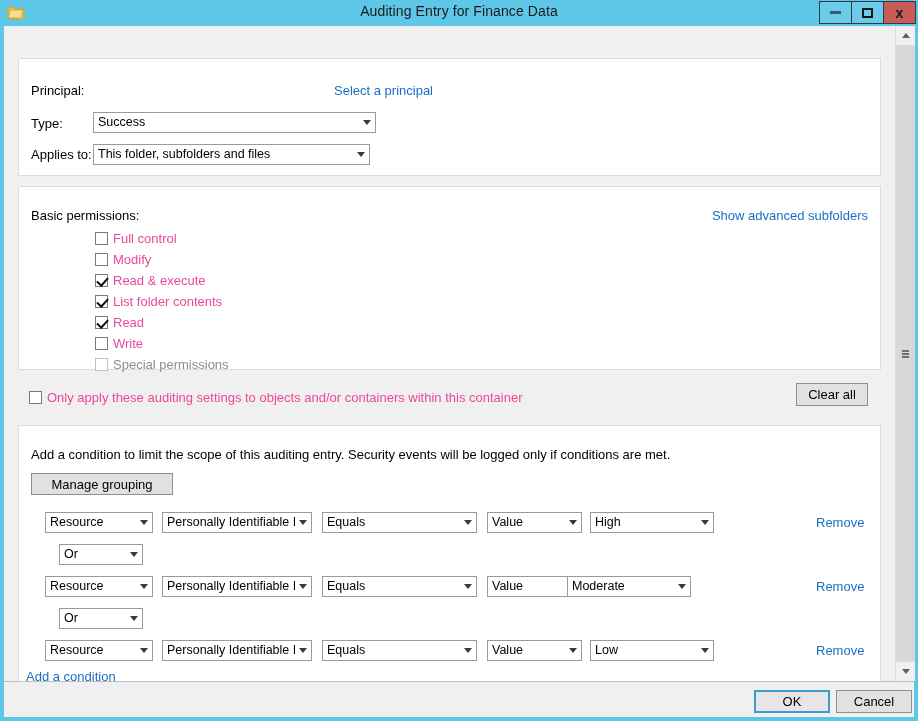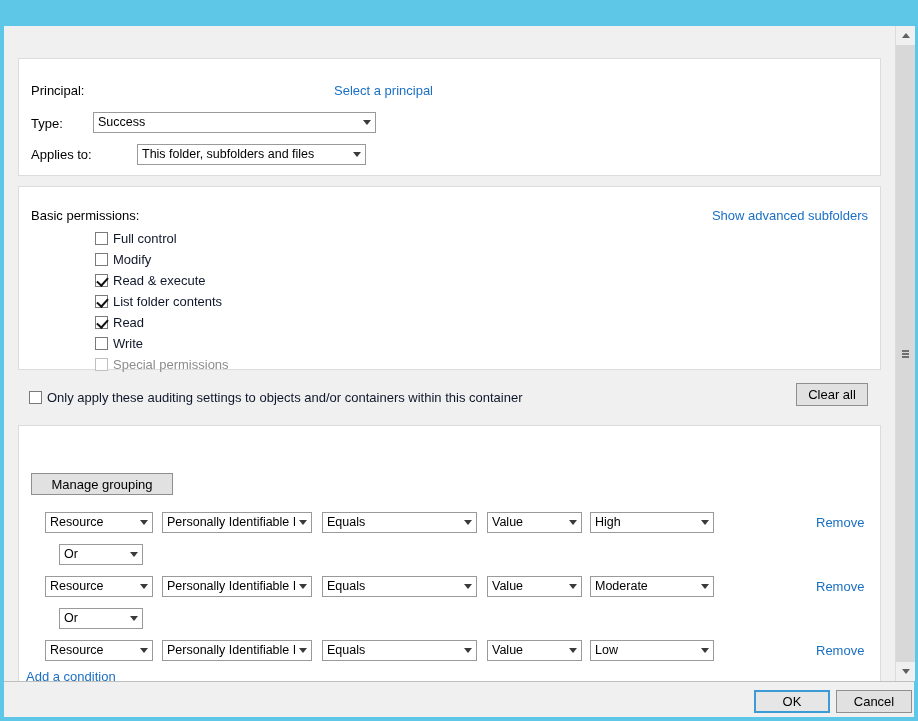--- a/index.html
+++ b/index.html
@@ -155,21 +155,21 @@
     display: block; width: 0; height: 0;
     border-left: 4px solid transparent;
     border-right: 4px solid transparent;
     border-top: 5px solid #3a3a3a;
   }
 
   
   .cbrow {
     position: absolute;
     display: flex; align-items: center;
-    font-size: 13px; color: #0f172a;
+    font-size: 13px; color: #ec4899;
     white-space: nowrap;
     cursor: default;
   }
   .cbox {
     width: 13px; height: 13px;
     border: 1px solid #7a7a7a;
     background: #fff;
     margin-right: 5px;
     position: relative;
     flex: 0 0 auto;
@@ -209,39 +209,57 @@
     width: 910px; height: 36px;
     background: #f0f0f0;
     border-top: 1px solid #bfbfbf;
   }
 </style>
 </head>
 <body>
 
 <div class="window">
 
+  <div class="titlebar">
+    <svg class="title-icon" viewBox="0 0 18 18">
+      <path d="M1 3 h6 l1.4 2 H17 v10 H1 Z" fill="#e8c15a" stroke="#c9a23c" stroke-width="1"></path>
+      <path d="M3 6 h13 l-1.5 8 H1.5 Z" fill="#f5dc8e" stroke="#c9a23c" stroke-width="0.8"></path>
+    </svg>
+    <div class="title-text">Auditing Entry for Finance Data</div>
+    <div class="winbtns">
+      <div class="winbtn">
+        <span class="glyph-min"></span>
+      </div>
+      <div class="winbtn">
+        <span class="glyph-max"></span>
+      </div>
+      <div class="winbtn close">
+        <span class="glyph-close">x</span>
+      </div>
+    </div>
+  </div>
 
   <div class="client">
 
     <div class="content">
 
       <div class="groupbox" id="gb-principal">
         <span class="lbl" style="left:12px; top:24px;">Principal:</span>
         <span class="lnk" style="left:315px; top:24px;">Select a principal</span>
 
         <span class="lbl" style="left:12px; top:57px;">Type:</span>
         <div class="combo" style="left:74px; top:53px; width:283px;">
           <span class="txt">Success</span>
           <span class="arrow">
               <i></i>
             </span>
         </div>
 
         <span class="lbl" style="left:12px; top:88px;">Applies to:</span>
-        <div class="combo" style="left:74px; top:85px; width:229px;margin-left:44px;">
+        <div class="combo" style="left:74px; top:85px; width:277px;">
           <span class="txt">This folder, subfolders and files</span>
           <span class="arrow">
               <i></i>
             </span>
         </div>
       </div>
 
       <div class="groupbox" id="gb-perms">
         <span class="lbl" style="left:12px; top:21px;">Basic permissions:</span>
         <span class="lnk" style="right:12px; top:21px;">Show advanced subfolders</span>
@@ -279,20 +297,21 @@
           <span class="cbox"></span>
           <span>Only apply these auditing settings to objects and/or containers within this container</span>
         </div>
 
         <div class="btn" style="right:12px; top:196px; width:72px; height:23px;">
           <span>Clear all</span>
         </div>
       </div>
 
       <div class="groupbox" id="gb-cond">
+        <span class="lbl" style="left:12px; top:21px;">Add a condition to limit the scope of this auditing entry. Security events will be logged only if conditions are met.</span>
 
         <div class="btn" style="left:12px; top:47px; width:142px; height:22px;">
           <span>Manage grouping</span>
         </div>
 
         <div class="combo" style="left:26px; top:86px; width:108px;">
           <span class="txt">Resource</span>
           <span class="arrow">
               <i></i>
             </span>
@@ -347,21 +366,21 @@
           <span class="arrow">
               <i></i>
             </span>
         </div>
         <div class="combo" style="left:468px; top:150px; width:95px;">
           <span class="txt">Value</span>
           <span class="arrow">
               <i></i>
             </span>
         </div>
-        <div class="combo" style="left:571px; top:150px; width:124px;">
+        <div class="combo" style="left:548px; top:150px; width:124px;">
           <span class="txt">Moderate</span>
           <span class="arrow">
               <i></i>
             </span>
         </div>
         <span class="lnk" style="left:797px; top:153px;">Remove</span>
 
         <div class="combo" style="left:40px; top:182px; width:84px;">
           <span class="txt">Or</span>
           <span class="arrow">

